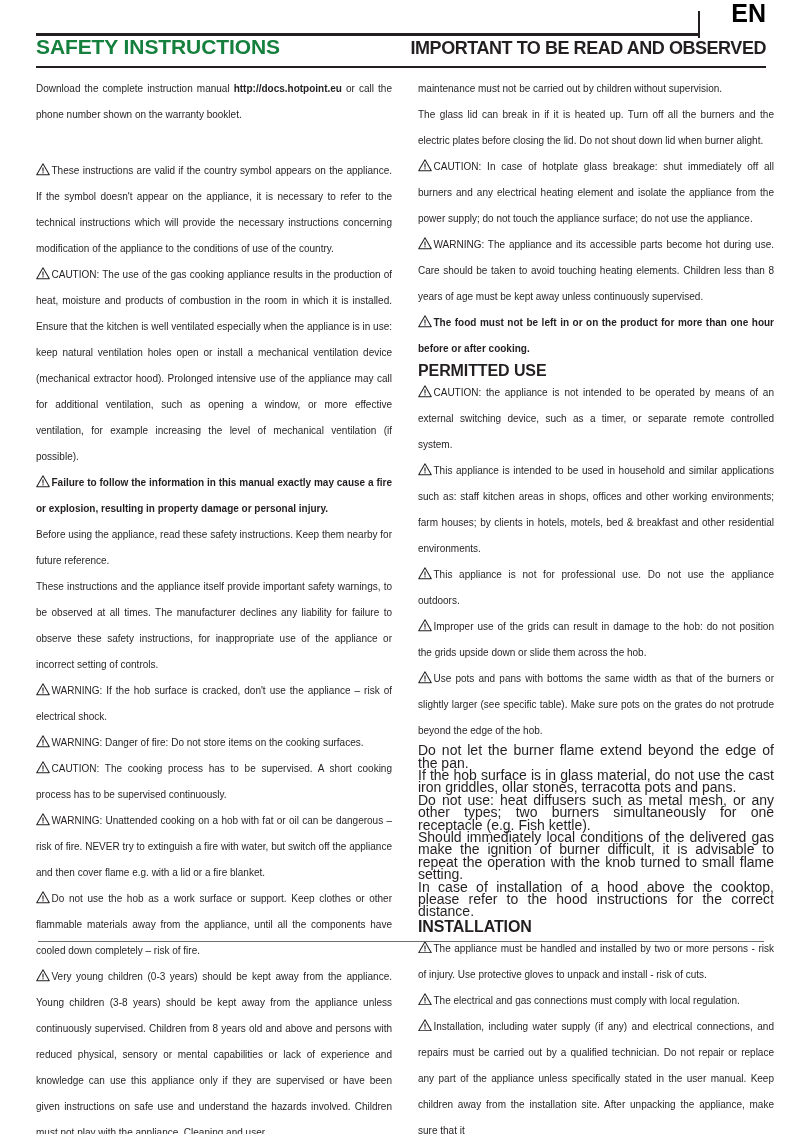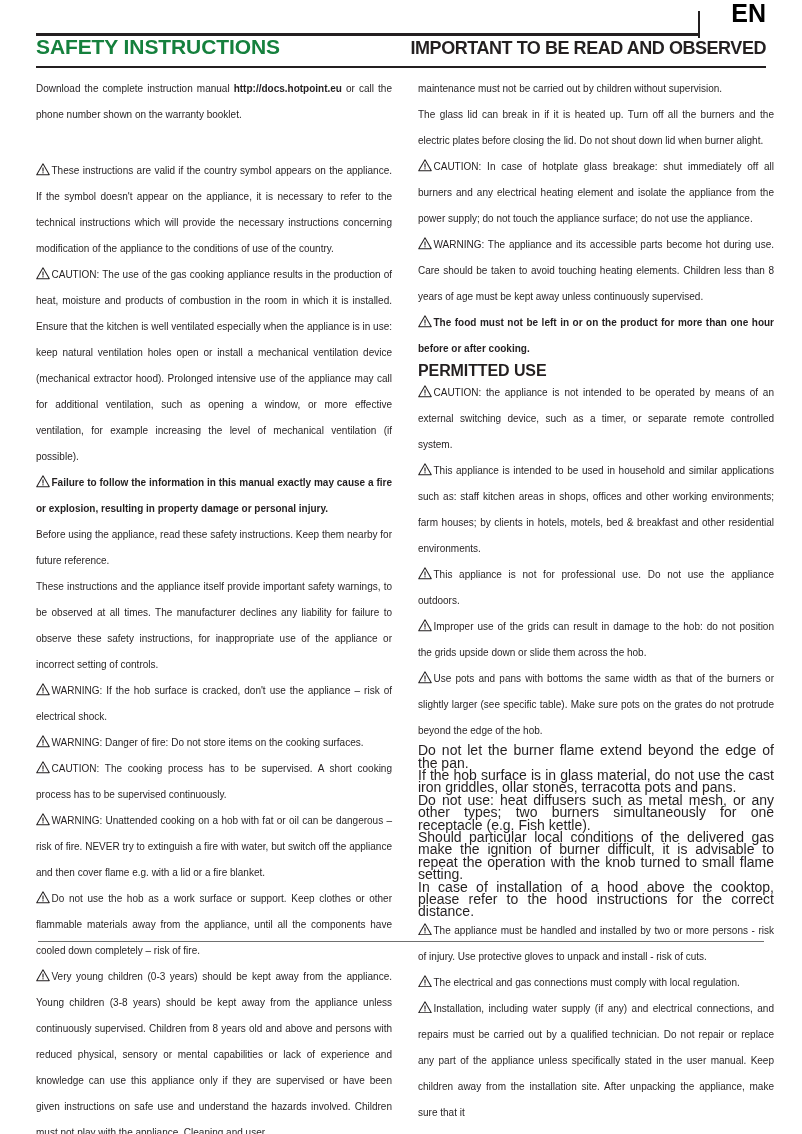--- a/index.html
+++ b/index.html
@@ -291,23 +291,24 @@
 
       <p><span class="warn"><svg viewBox="0 0 16 14">
               <path d="M8 0.8 L15.2 13.2 L0.8 13.2 Z" fill="none" stroke="#231f20" stroke-width="1.15" stroke-linejoin="round"></path>
               <rect x="7.35" y="5.1" width="1.3" height="4.5" fill="#231f20"></rect>
               <rect x="7.35" y="10.4" width="1.3" height="1.3" fill="#231f20"></rect>
             </svg></span><span>Use pots and pans with bottoms the same width as that of the burners or slightly larger (see specific table). Make sure pots on the grates do not protrude beyond the edge of the hob.</span></p>
 
       <p class="fine last-line-left">Do not let the burner flame extend beyond the edge of the pan.</p>
       <p class="fine">If the hob surface is in glass material, do not use the cast iron griddles, ollar stones, terracotta pots and pans.</p>
       <p class="fine">Do not use: heat diffusers such as metal mesh, or any other types; two burners simultaneously for one receptacle (e.g. Fish kettle).</p>
-      <p class="fine">Should particular local conditions of the delivered gas make the ignition of burner difficult, it is advisable to repeat the operation with the knob turned to small flame setting.</p>
+      <p class="fine">Should immediately local conditions of the delivered gas make the ignition of burner difficult, it is advisable to repeat the operation with the knob turned to small flame setting.</p>
       <p class="fine">In case of installation of a hood above the cooktop, please refer to the hood instructions for the correct distance.</p>
 
+      <div class="heading">INSTALLATION</div>
 
       <p><span class="warn"><svg viewBox="0 0 16 14">
               <path d="M8 0.8 L15.2 13.2 L0.8 13.2 Z" fill="none" stroke="#231f20" stroke-width="1.15" stroke-linejoin="round"></path>
               <rect x="7.35" y="5.1" width="1.3" height="4.5" fill="#231f20"></rect>
               <rect x="7.35" y="10.4" width="1.3" height="1.3" fill="#231f20"></rect>
             </svg></span><span>The appliance must be handled and installed by two or more persons - risk of injury. Use protective gloves to unpack and install - risk of cuts.</span></p>
 
       <p><span class="warn"><svg viewBox="0 0 16 14">
               <path d="M8 0.8 L15.2 13.2 L0.8 13.2 Z" fill="none" stroke="#231f20" stroke-width="1.15" stroke-linejoin="round"></path>
               <rect x="7.35" y="5.1" width="1.3" height="4.5" fill="#231f20"></rect>

